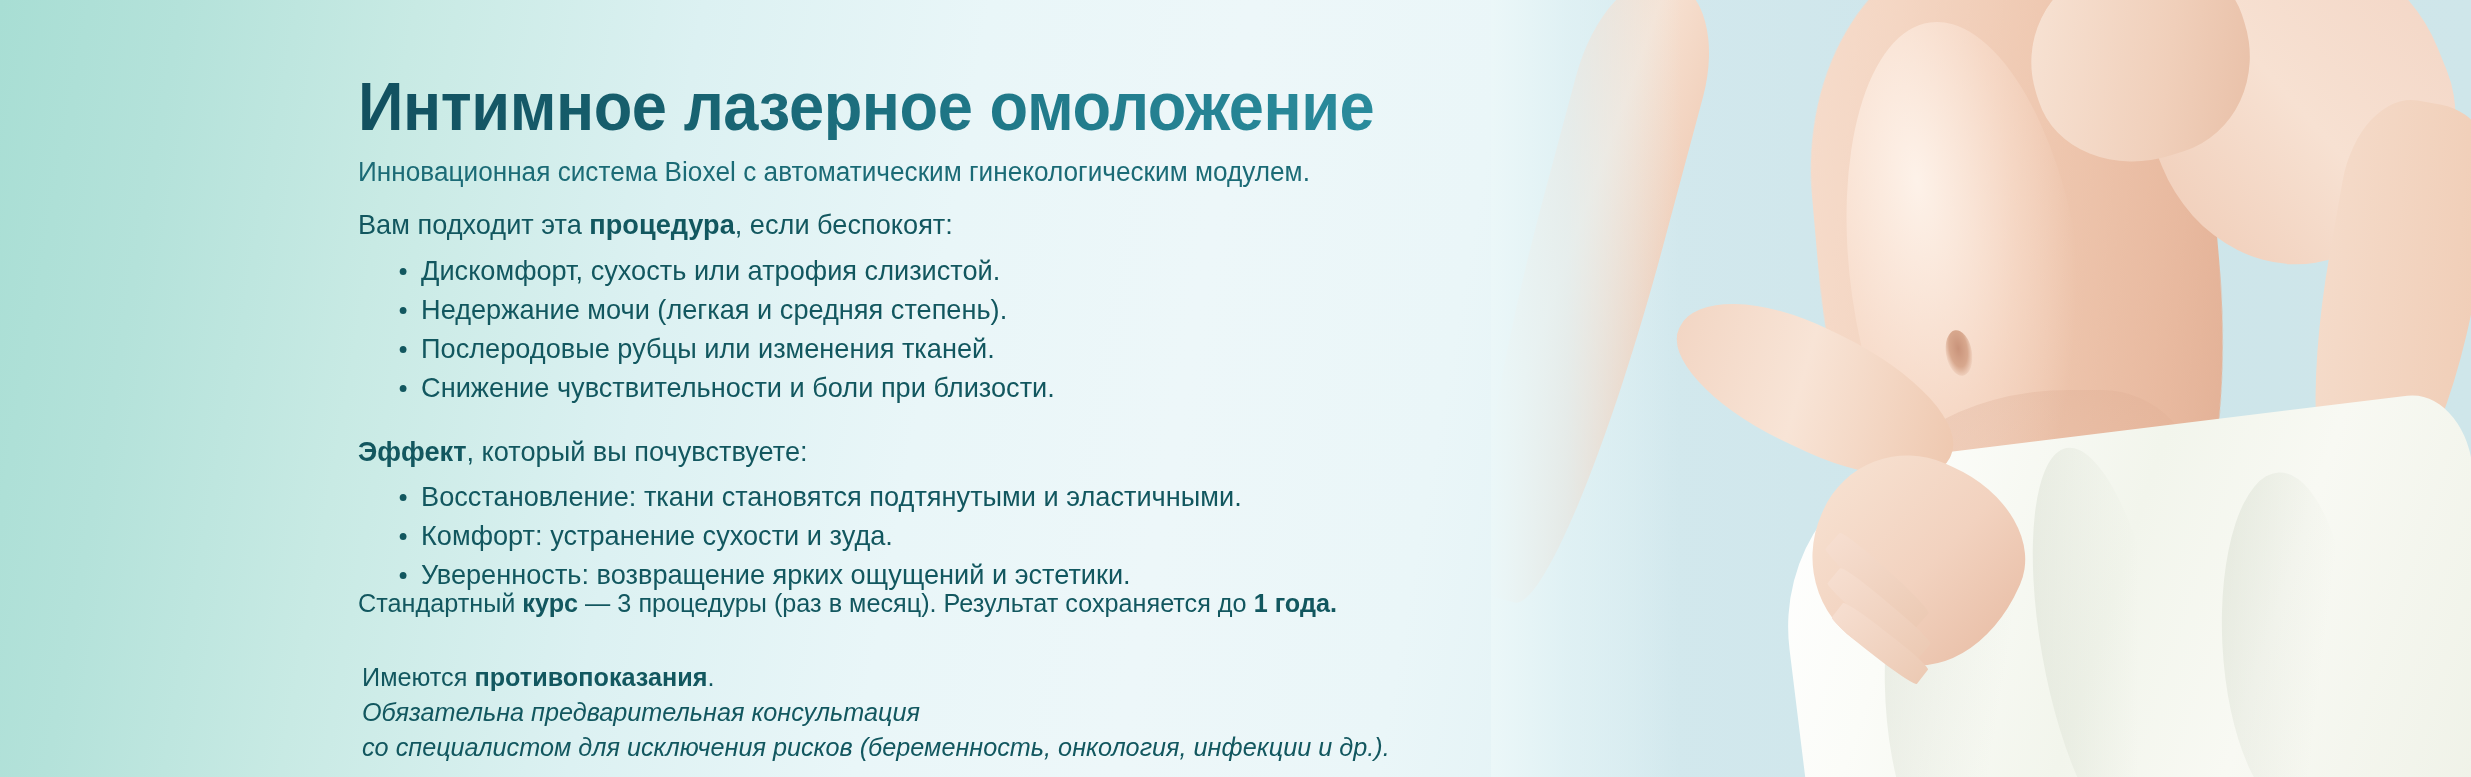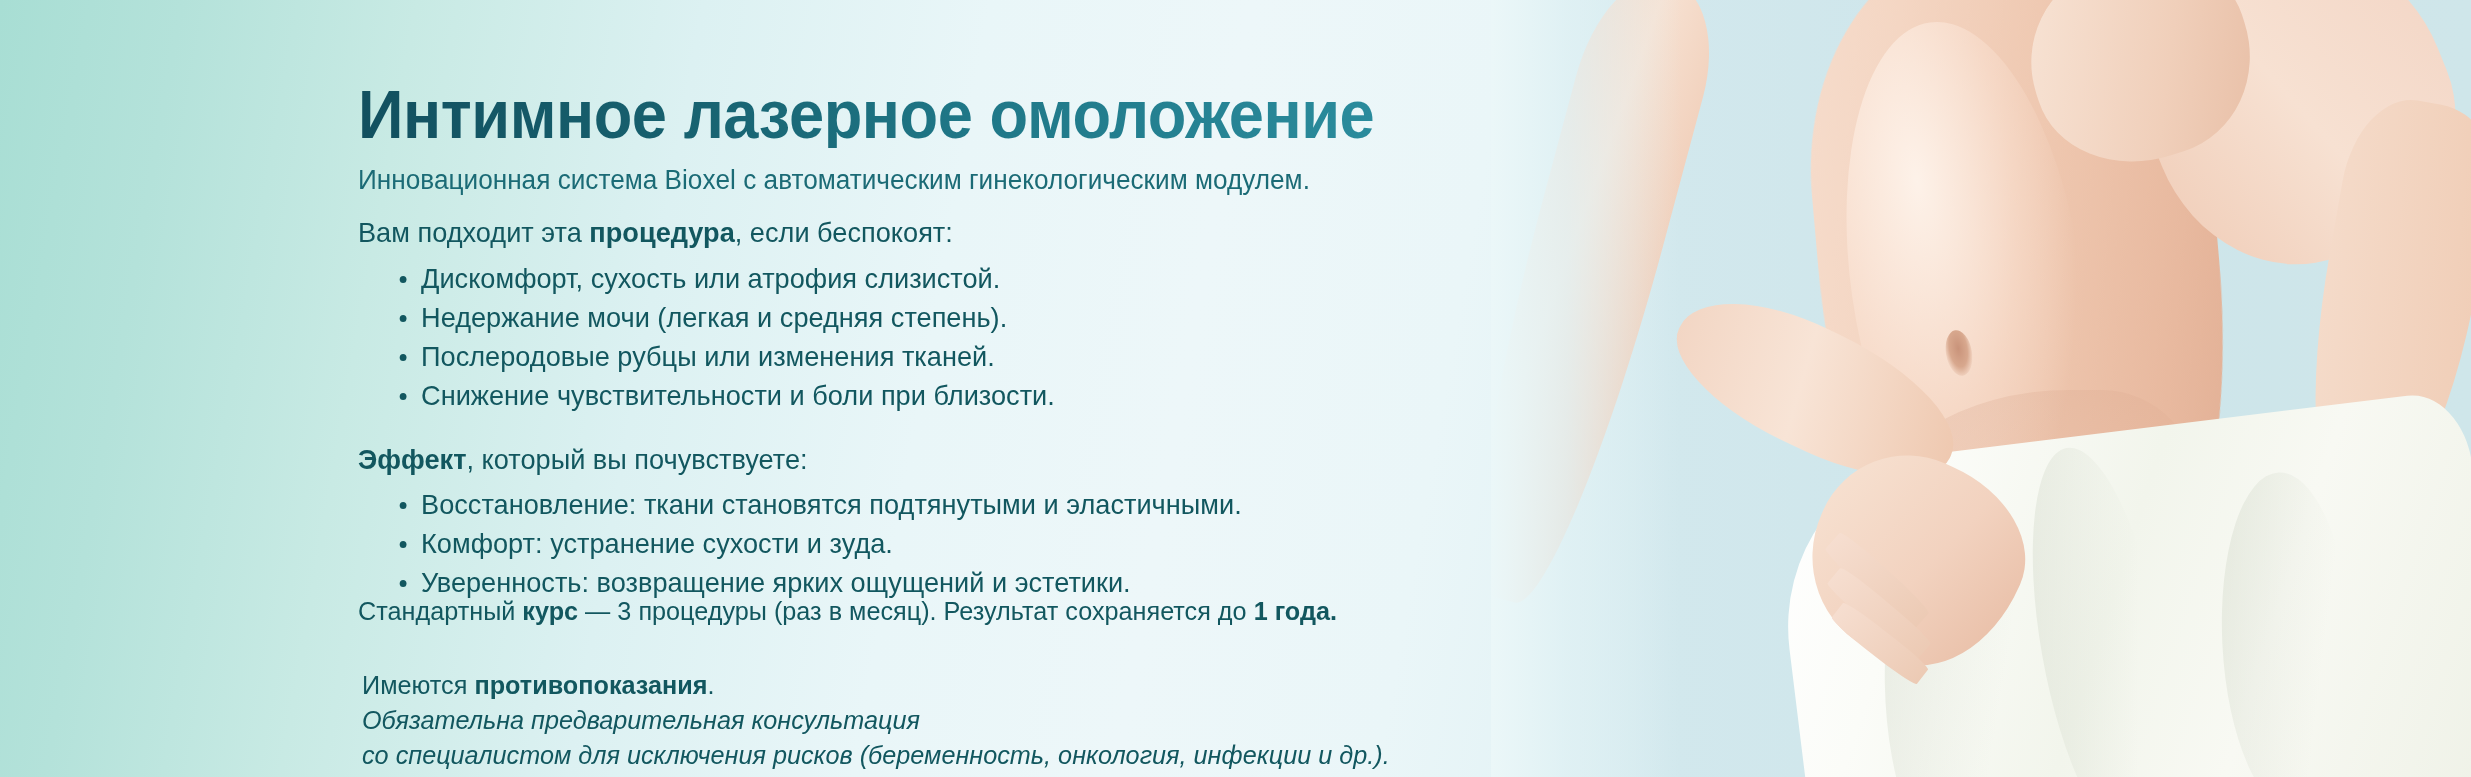--- a/index.html
+++ b/index.html
@@ -114,21 +114,21 @@
     border-radius:24% 8% 0 0/42% 18% 0 0;
     transform:rotate(-7deg);
   }
   .towel-fold{
     position:absolute;
     background:linear-gradient(100deg,rgba(214,220,206,.55) 0%,rgba(236,240,230,0) 70%);
     border-radius:50%;
   }
 
   
-  .content{position:absolute;left:0;top:8px;width:1500px;height:555px;z-index:60;}
+  .content{position:absolute;left:0;top:0;width:1500px;height:555px;z-index:60;}
 
   .title{
     position:absolute;left:358px;top:72px;
     font-size:68px;line-height:1;font-weight:700;
     letter-spacing:-0.5px;
     transform:scaleX(.93);transform-origin:left center;
     background:linear-gradient(90deg,#12505f 0%,#17606e 30%,#1f7787 60%,#2a8b9c 100%);
     -webkit-background-clip:text;background-clip:text;color:transparent;
     white-space:nowrap;
   }

